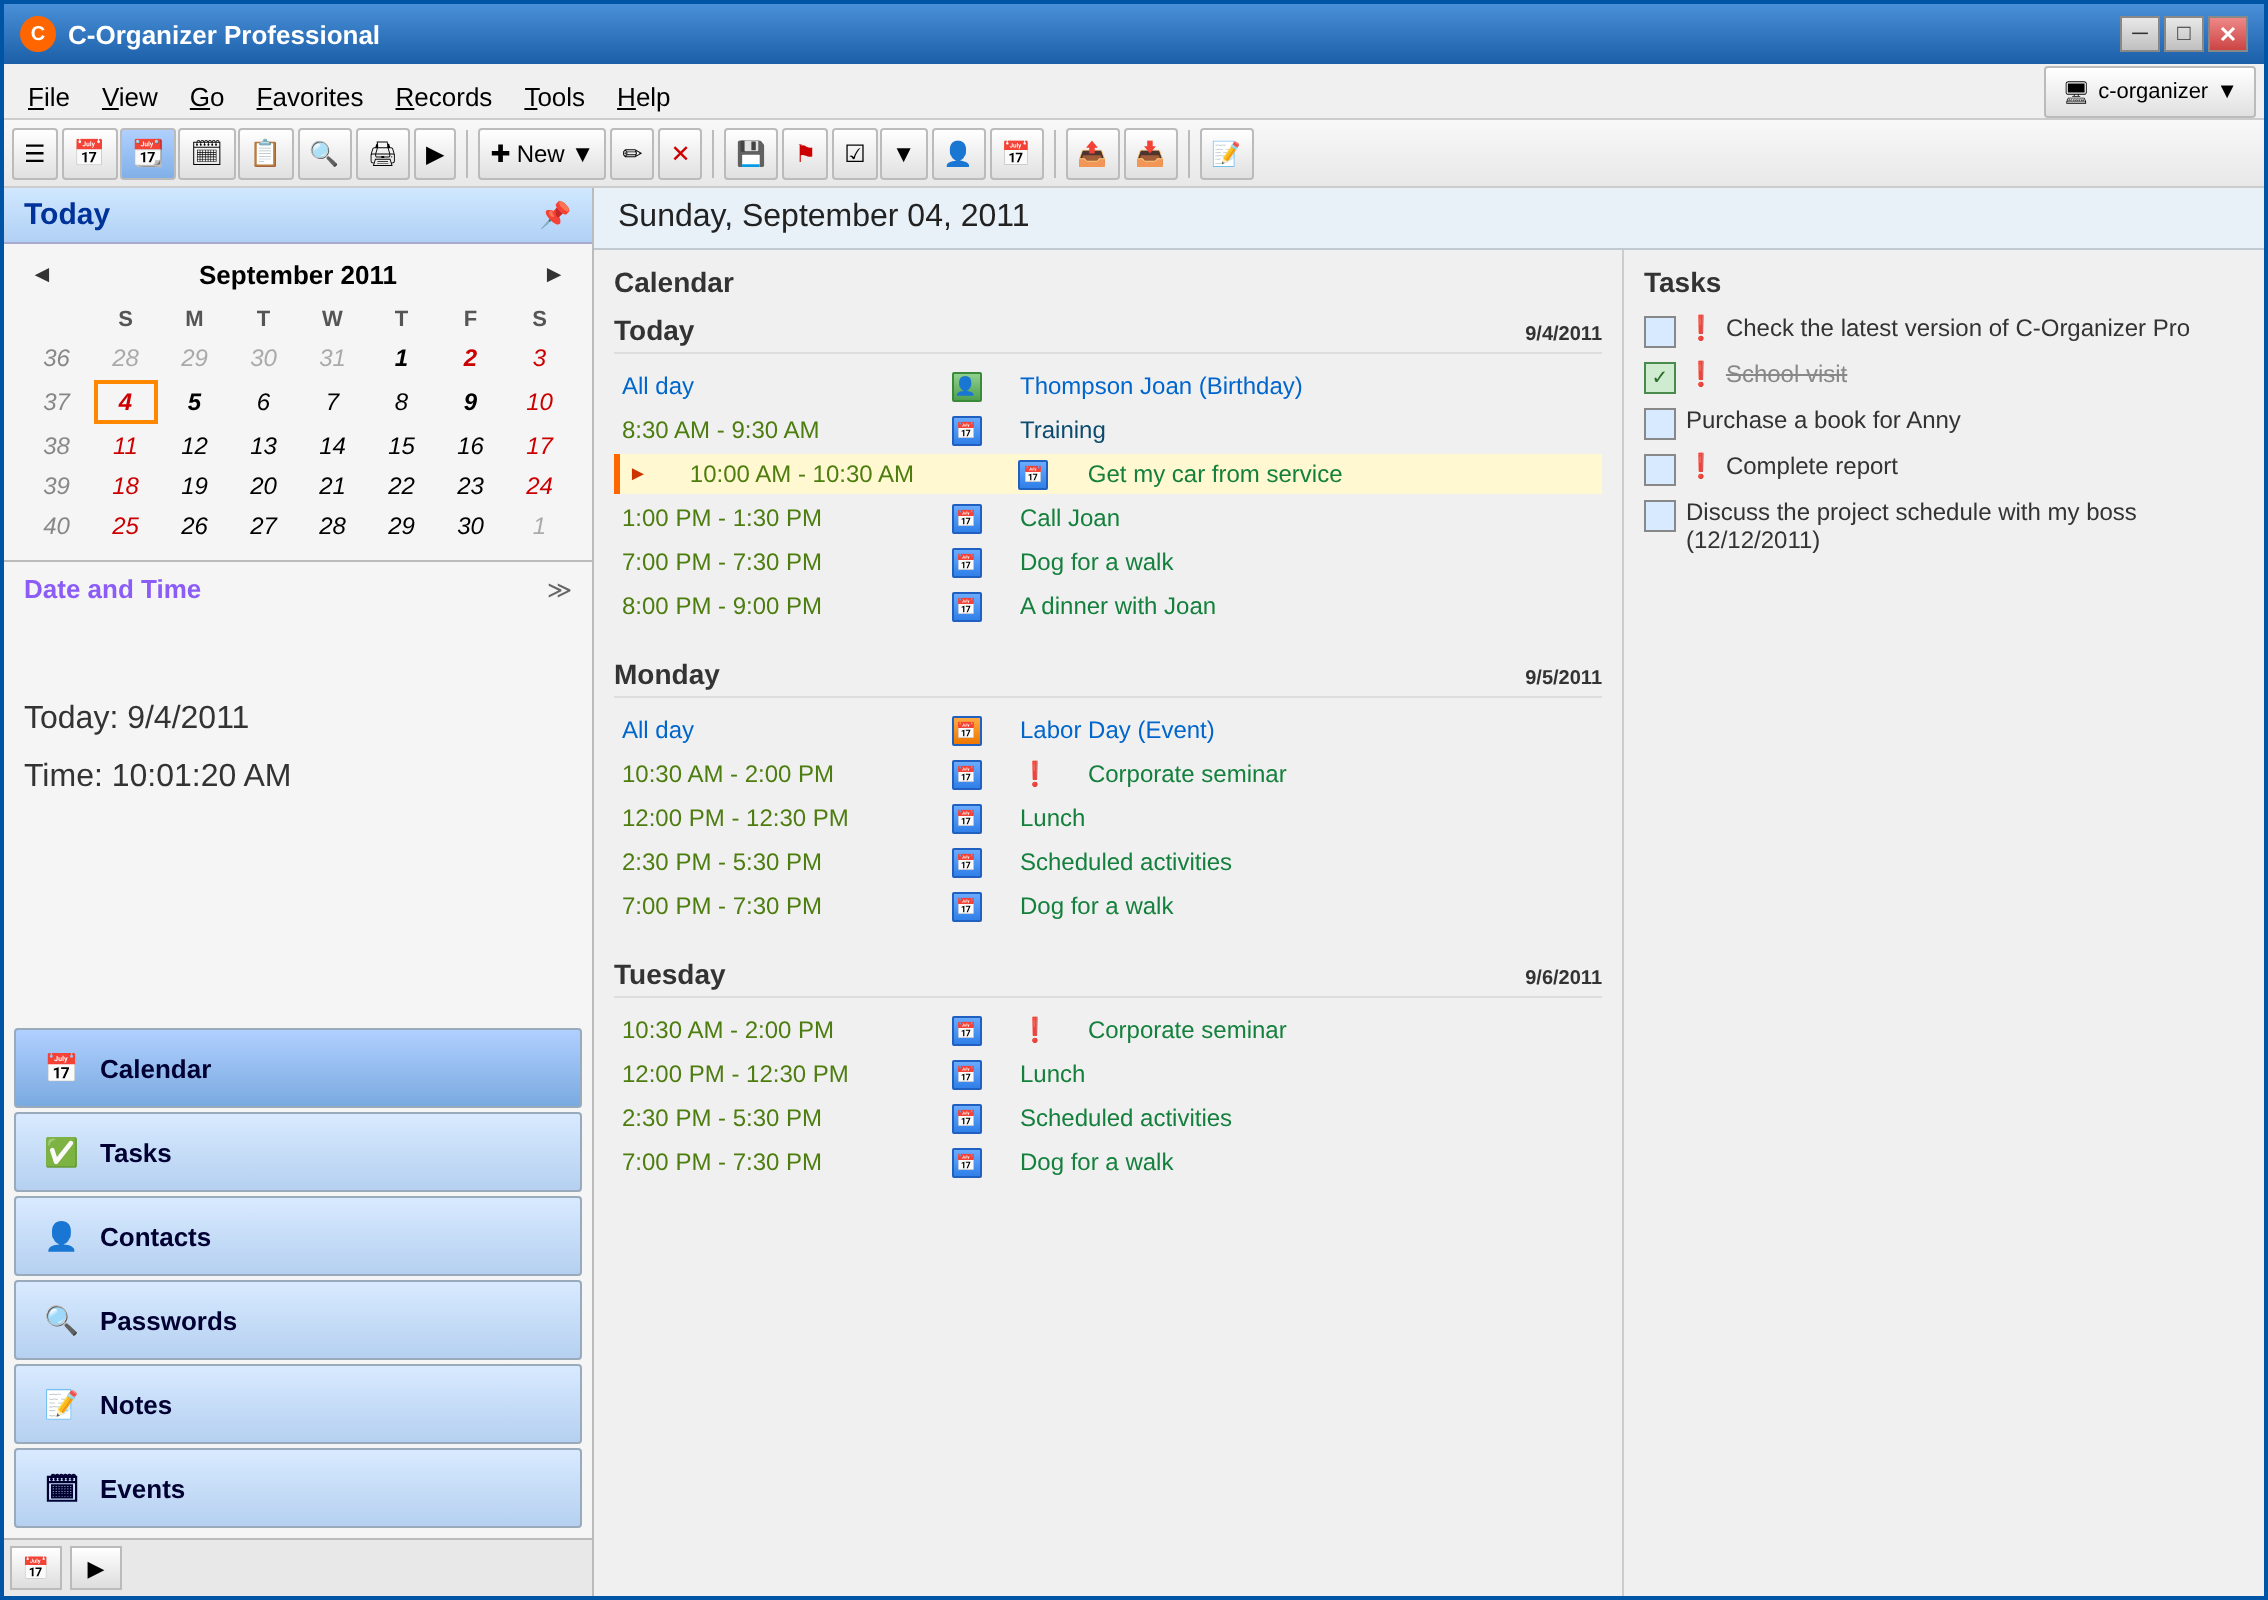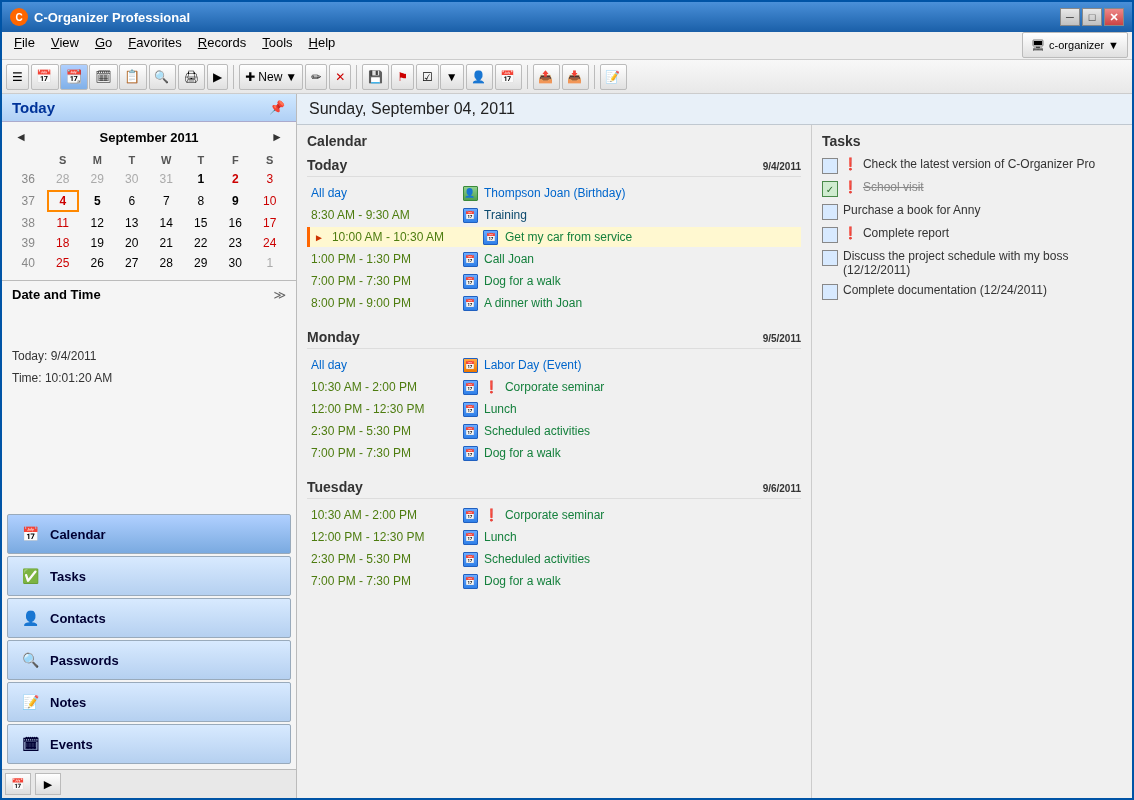--- a/index.html
+++ b/index.html
@@ -6,21 +6,21 @@
     body { background: #d4d0c8; width: 1134px; height: 800px; overflow: hidden; font-size: 13px; }
 
     
     .window { width: 1134px; height: 800px; border: 2px solid #0054a6; background: #f0f0f0; display: flex; flex-direction: column; }
     .title-bar { background: linear-gradient(to bottom, #4a90d9 0%, #1a5fa8 100%); height: 30px; display: flex; align-items: center; padding: 0 8px; color: white; font-size: 13px; font-weight: bold; }
     .title-bar-icon { width: 18px; height: 18px; margin-right: 6px; background: #ff6600; border-radius: 50%; display: flex; align-items: center; justify-content: center; font-size: 10px; color: white; font-weight: bold; }
     .title-bar-controls { margin-left: auto; display: flex; gap: 2px; }
     .title-bar-btn { width: 20px; height: 18px; background: linear-gradient(to bottom, #e8e8e8, #c0c0c0); border: 1px solid #888; display: flex; align-items: center; justify-content: center; font-size: 11px; cursor: pointer; color: #333; }
 
     
-    .menu-bar { background: #f0f0f0; height: 28px; display: flex; align-items: flex-start; padding: 0 4px; border-bottom: 1px solid #ccc; }
+    .menu-bar { background: #f0f0f0; height: 28px; display: flex; align-items: flex-end; padding: 0 4px; border-bottom: 1px solid #ccc; }
     .menu-item { padding: 3px 8px; cursor: pointer; font-size: 13px; }
     .menu-item u { text-decoration: underline; }
 
     
     .toolbar { background: linear-gradient(to bottom, #f8f8f8, #e8e8e8); height: 34px; display: flex; align-items: center; padding: 0 4px; border-bottom: 1px solid #ccc; gap: 2px; }
     .toolbar-btn { height: 26px; padding: 2px 5px; background: linear-gradient(to bottom, #ffffff, #e0e0e0); border: 1px solid #bbb; cursor: pointer; display: flex; align-items: center; justify-content: center; font-size: 12px; border-radius: 2px; }
     .toolbar-new { display: flex; align-items: center; gap: 3px; }
     .toolbar-separator { width: 1px; height: 24px; background: #bbb; margin: 0 3px; }
     .toolbar-group { display: flex; align-items: center; gap: 1px; }
 
@@ -35,33 +35,33 @@
     .today-title { font-size: 15px; font-weight: bold; color: #003399; }
     .today-pin { color: #666; cursor: pointer; }
 
     
     .mini-calendar { padding: 6px 8px; }
     .cal-nav { display: flex; align-items: center; justify-content: space-between; margin-bottom: 4px; }
     .cal-nav-btn { cursor: pointer; font-size: 12px; color: #333; background: none; border: none; padding: 2px 5px; }
     .cal-month { font-size: 13px; font-weight: bold; }
     .cal-grid { width: 100%; }
     .cal-grid th { text-align: center; font-size: 11px; color: #555; padding: 2px 0; width: 35px; }
-    .cal-grid td { text-align: center; font-size: 12px; padding: 2px 3px; cursor: pointer; width: 35px; }
+    .cal-grid td { text-align: center; font-size: 12px; padding: 2px 3px; cursor: pointer; width: 35px; font-style: italic; }
     .cal-grid td.other-month { color: #aaa; }
     .cal-grid td.today { border: 2px solid #ff8800; font-weight: bold; }
     .cal-grid td.weekend { color: #cc0000; }
     .cal-grid td.bold-day { font-weight: bold; }
     .week-num { font-size: 11px; color: #888; text-align: right; padding-right: 4px; }
 
     
     .datetime-section { border-top: 1px solid #bbb; padding: 6px 10px; }
     .datetime-header { display: flex; align-items: center; justify-content: space-between; margin-bottom: 4px; }
-    .datetime-title { font-size: 13px; font-weight: bold; color: #000000; }
+    .datetime-title { font-size: 13px; font-weight: bold; color: #8b5cf6; }
     .datetime-collapse { cursor: pointer; color: #666; font-size: 12px; }
-    .datetime-content { font-size: 12px; color: #333; line-height: 1.8; margin-top: 44px; }
+    .datetime-content { font-size: 16px; color: #333; line-height: 1.8; margin-top: 44px; }
 
     
     .nav-buttons { flex: 1; display: flex; flex-direction: column; justify-content: flex-end; padding: 5px; gap: 2px; overflow: hidden; }
     .nav-btn { display: flex; align-items: center; gap: 8px; padding: 8px 12px; background: linear-gradient(to bottom, #d8eaff, #b5d0f0); border: 1px solid #9ab; cursor: pointer; border-radius: 2px; font-size: 13px; font-weight: bold; color: #003; }
     .nav-btn.active { background: linear-gradient(to bottom, #b0d0ff, #7aaae0); }
     .nav-btn-icon { width: 22px; height: 22px; display: flex; align-items: center; justify-content: center; font-size: 14px; }
 
     
     .left-bottom { display: flex; align-items: center; padding: 3px; border-top: 1px solid #bbb; background: #e8e8e8; }
     .left-bottom-btn { width: 26px; height: 22px; background: linear-gradient(to bottom, #fff, #ddd); border: 1px solid #bbb; display: flex; align-items: center; justify-content: center; cursor: pointer; font-size: 11px; margin-right: 4px; }
@@ -78,21 +78,21 @@
     
     .calendar-panel { flex: 1; overflow-y: auto; padding: 8px 10px; border-right: 1px solid #ccc; }
     .calendar-panel-title { font-size: 14px; font-weight: bold; color: #333; margin-bottom: 8px; }
 
     
     .day-section { margin-bottom: 16px; }
     .day-header { display: flex; justify-content: space-between; align-items: baseline; margin-bottom: 6px; border-bottom: 1px solid #ddd; padding-bottom: 3px; }
     .day-name { font-size: 14px; font-weight: bold; color: #333; }
     .day-date { font-size: 10px; font-weight: bold; color: #333; }
 
-    .event-row { display: flex; align-items: center; gap: 6px; padding: 2px 4px; font-size: 12px; margin-bottom: 2px; }
+    .event-row { display: flex; align-items: center; gap: 19px; padding: 2px 4px; font-size: 12px; margin-bottom: 2px; }
     .event-row.current { background: #fff8d0; border-left: 3px solid #ff6600; }
     .event-time { width: 145px; color: #4d7c0f; flex-shrink: 0; }
     .event-time.allday { color: #0066cc; cursor: pointer; }
     .event-icon { width: 16px; height: 16px; flex-shrink: 0; display: flex; align-items: center; justify-content: center; font-size: 10px; }
     .event-icon .cal-icon { width: 15px; height: 15px; background: linear-gradient(to bottom, #6aabff, #3080e8); border: 1px solid #2060c0; border-radius: 1px; display: flex; align-items: center; justify-content: center; font-size: 8px; color: white; }
     .event-icon .person-icon { width: 15px; height: 15px; background: linear-gradient(to bottom, #90d090, #50a050); border: 1px solid #3a8a3a; border-radius: 1px; display: flex; align-items: center; justify-content: center; font-size: 9px; }
     .event-name { color: #15803d; }
     .event-name.birthday { color: #0066cc; cursor: pointer; }
     .event-name.event-blue { color: #0066cc; cursor: pointer; }
     .event-name.training { color: #0c4a6e; cursor: pointer; }
@@ -461,22 +461,18 @@
               </div>
               <div class="task-item">
                 <span class="task-checkbox"></span>
                 <span class="task-exclaim">❗</span>
                 <span class="task-text">Complete report</span>
               </div>
               <div class="task-item">
                 <span class="task-checkbox"></span>
                 <span class="task-text">Discuss the project schedule with my boss (12/12/2011)</span>
               </div>
-              <div class="task-item">
-                <span class="task-checkbox"></span>
-                <span class="task-text">Complete documentation (12/24/2011)</span>
-              </div>
             </div>
         </div>
       </div>
     </div>
   </div>
 </div>
 
 </body></html>

